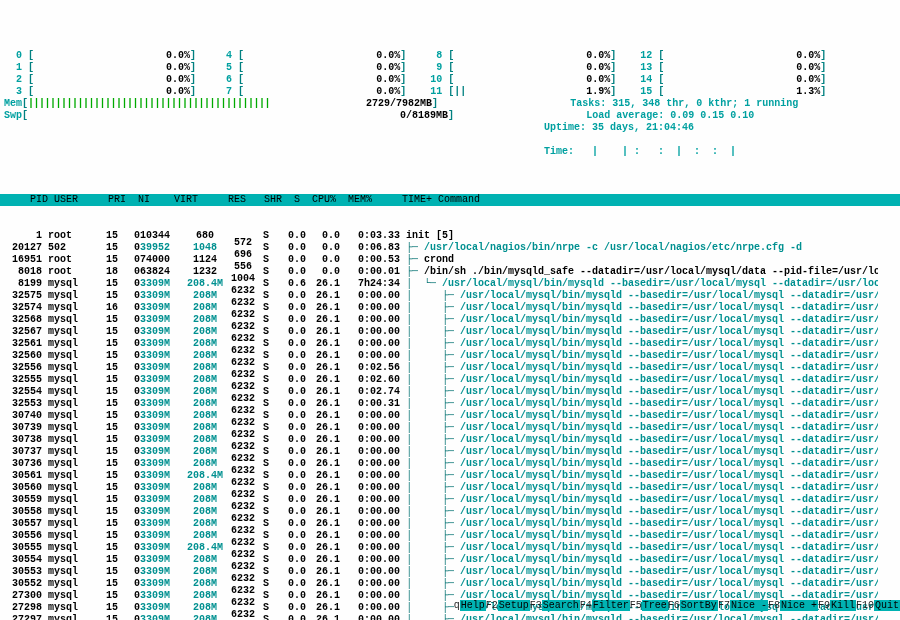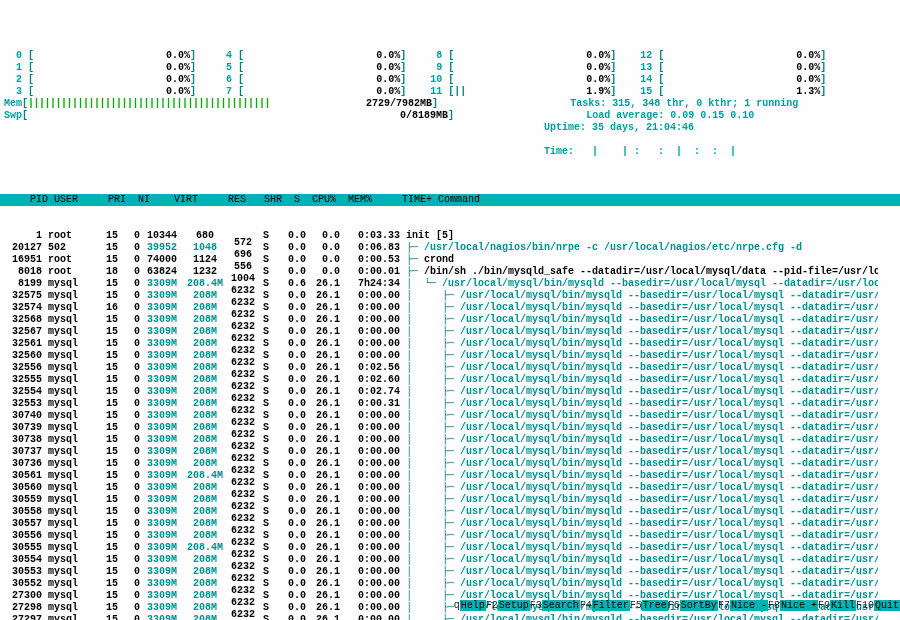--- a/index.html
+++ b/index.html
@@ -24,21 +24,21 @@
     color:#000;
     font-weight:normal;
     padding:0 12px;
   }
   .pl{padding:0 4px;}
   .plist .row span{display:inline-block;vertical-align:top;}
   .c-pid {width:38px;text-align:right;}
   .c-usr {width:44px;}
   .c-pri {width:26px;text-align:right;}
   .c-ni  {width:22px;text-align:right;}
-  .c-virt{width:44px;text-align:center;}
+  .c-virt{width:44px;text-align:left;}
   .c-res {width:42px;text-align:center;}
   .c-shr {width:34px;text-align:center;margin-top:7px;}
   .c-s   {width:12px;text-align:center;}
   .c-cpu {width:34px;text-align:right;}
   .c-mem {width:34px;text-align:right;}
   .c-time{width:60px;text-align:right;}
   .c-cmd {width:472px;overflow:hidden;}
   .g1{color:#009090;}
   .g2{color:#007070;}
   .footer{

